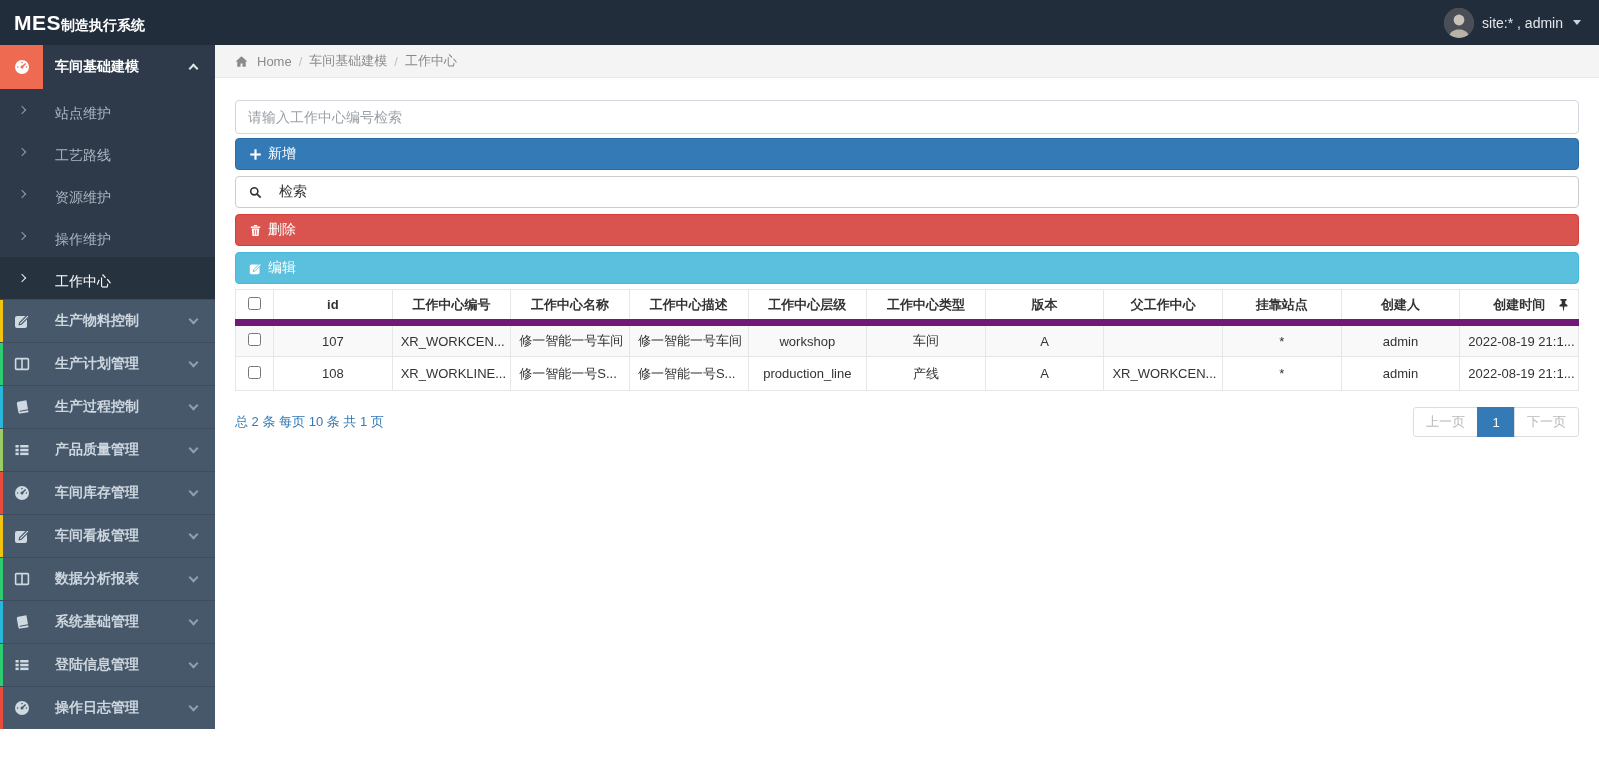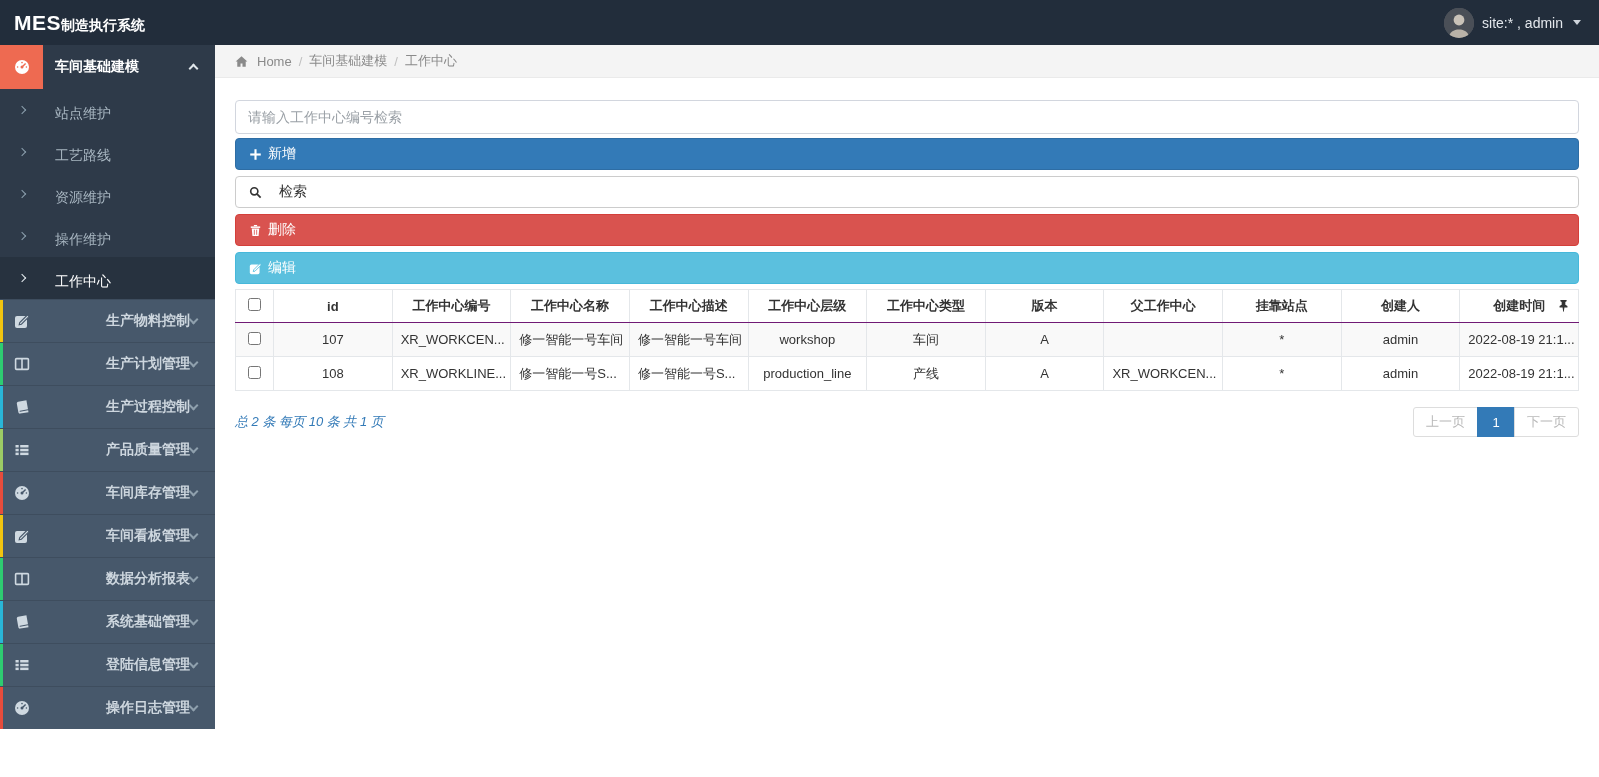--- a/index.html
+++ b/index.html
@@ -43,21 +43,21 @@
   .child { background:#2e3a49; height:42px; color:#a9b7c2; }
   .child .chev.right { margin:0; color:#8da0af; }
   .child .nlabel { color:#a9b7c2;margin-top:8px; }
   .child.active { background:#27323f; }
   .child.active .nlabel { color:#fff; }
   .child.active .chev.right { color:#e8eef2; }
 
   .section { background:#47586b; border-top:1px solid rgba(0,0,0,.12); color:#cdd6de; --cut:#47586b; }
   .section::before { content:""; position:absolute; left:0; top:0; bottom:0; width:3px;
     background:var(--accent,transparent); }
-  .section .nlabel { font-weight:bold; color:#cdd6de;text-align:right; }
+  .section .nlabel { font-weight:bold; color:#cdd6de; }
   .section .icol { color:#cfd9e1; }
   .section .chev { color:#8success0; color:#8fa0ad; }
 
   .nicon { width:16px; height:16px; fill:currentColor; }
 
   
   .breadcrumb { height:33px; background:#f4f4f4; border-bottom:1px solid #eaeaea;
     display:flex; align-items:center; padding:0 20px; font-size:13px; color:#8a8a8a; gap:7px; }
   .breadcrumb .home-ic { width:13px; height:13px; fill:#4d4d4d; margin-right:2px; }
   .breadcrumb .sep { color:#c0c0c0; }
@@ -77,35 +77,35 @@
   .btn-primary { background:#337ab7; border-color:#2e6da4; color:#fff; }
   .btn-default { background:#fff; border-color:#ccc; color:#333;gap:17px; }
   .btn-danger  { background:#d9534f; border-color:#d43f3a; color:#fff; }
   .btn-info    { background:#5bc0de; border-color:#46b8da; color:#fff; }
 
   
   table { width:100%; border-collapse:collapse; table-layout:fixed; margin-top:5px;
     font-size:13px; color:#333; }
   th,td { border:1px solid #e4e7ea; height:33px; text-align:center; padding:0 8px;
     white-space:nowrap; overflow:hidden; }
-  thead th { font-weight:bold; border-bottom:1px solid #701a75; }
+  thead th { font-weight:bold; border-bottom:7px solid #701a75; }
   table { border:1px solid #ddd; }
   tbody tr:nth-child(odd)  { background:#f9f9f9; }
   tbody tr:nth-child(even) { background:#fff; }
   td { height:34px; }
   .ta-l { text-align:left; }
   .chk-col { width:38px; }
   input[type=checkbox] { width:13px; height:13px; cursor:pointer; }
   .th-time { position:relative; }
   .pin { position:absolute; right:9px; top:50%; transform:translateY(-50%);
     width:11px; height:13px; fill:#3c3c3c; cursor:pointer; }
 
   
   .pagerow { display:flex; justify-content:space-between; align-items:center; margin-top:16px; }
-  .summary { font-size:13px; color:#337ab7;font-style:italic; }
+  .summary { font-size:13px; color:#337ab7; }
   .pager { display:flex; }
   .pg { min-width:38px; height:30px; padding:0 12px; display:flex; align-items:center; justify-content:center;
     border:1px solid #ddd; background:#fff; font-size:13px; color:#b8b8b8; cursor:pointer; margin-left:-1px; }
   .pg:first-child { border-radius:3px 0 0 3px; margin-left:0; }
   .pg:last-child  { border-radius:0 3px 3px 0; }
   .pg.active { background:#337ab7; border-color:#337ab7; color:#fff; padding:0; width:38px; }
 </style>
 </head>
 <body>
 

